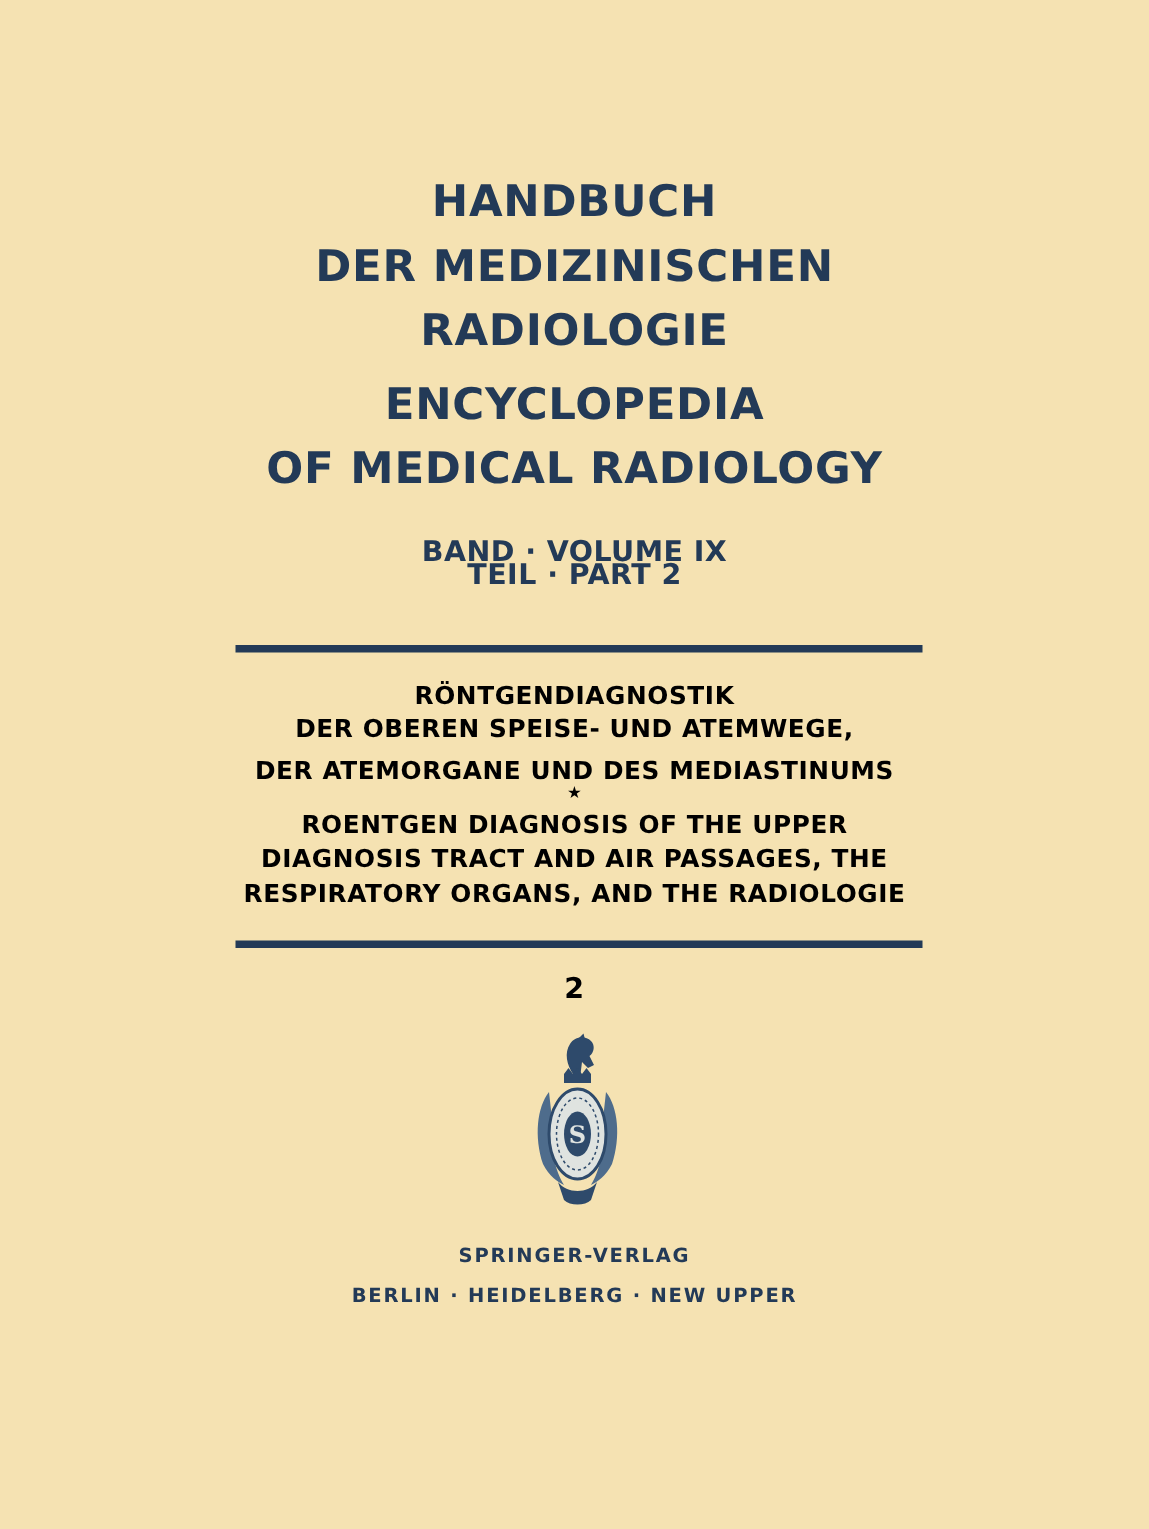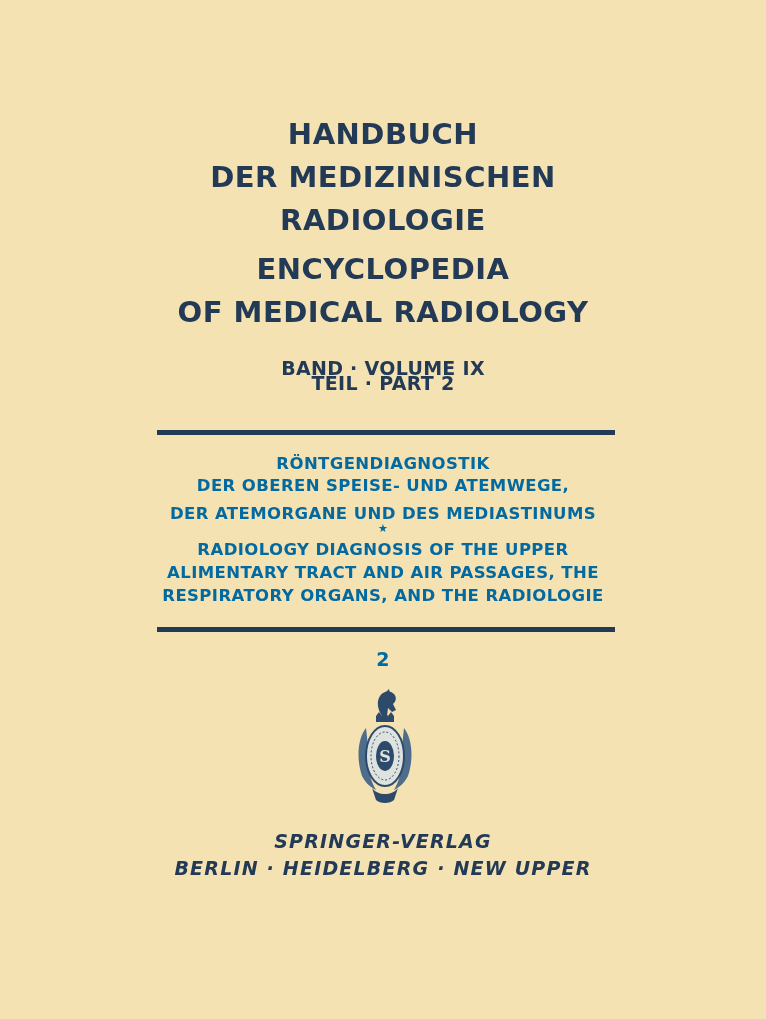--- a/index.html
+++ b/index.html
@@ -4,29 +4,29 @@
   <style>
     html, body { margin: 0; padding: 0; }
     body {
       width: 766px; height: 1019px;
       background: #f5e2b2;
       position: relative;
       overflow: hidden;
       font-family: "DejaVu Sans", sans-serif;
     }
     .blue { color: #233a57; }
-    .red { color: #0369a1; }
+    .red { color: #000000; }
     .line {
       position: absolute; left: 0; width: 766px;
       text-align: center; font-weight: bold; white-space: nowrap;
     }
     .t-big { font-size: 29px; letter-spacing: 0.5px; }
     .t-mid { font-size: 19px; letter-spacing: 0.3px; }
     .t-red { font-size: 16.5px; letter-spacing: 0.4px; }
-    .t-pub { font-size: 19px; letter-spacing: 1.2px; font-style: italic; }
+    .t-pub { font-size: 13px; letter-spacing: 1.2px; }
     .rule {
       position: absolute; left: 157px; width: 458px; height: 5px;
       background: #233a57;
     }
     .logo { position: absolute; left: 352px; top: 688px; width: 66px; height: 120px; }
   </style>
 </head>
 <body>
 
 <div>
@@ -39,22 +39,22 @@
 
   <div class="line blue t-mid" style="top:357px">BAND · VOLUME IX</div>
   <div class="line blue t-mid" style="top:372px">TEIL · PART 2</div>
 
   <div class="rule" style="top:430px"></div>
 
   <div class="line red t-red" style="top:454px">RÖNTGENDIAGNOSTIK</div>
   <div class="line red t-red" style="top:476px">DER OBEREN SPEISE- UND ATEMWEGE,</div>
   <div class="line red t-red" style="top:504px">DER ATEMORGANE UND DES MEDIASTINUMS</div>
   <div class="line red" style="top:522px;font-size:11px">★</div>
-  <div class="line red t-red" style="top:540px">RADIOLOGY DIAGNOSIS OF THE UPPER</div>
-  <div class="line red t-red" style="top:563px">ALIMENTARY TRACT AND AIR PASSAGES, THE</div>
+  <div class="line red t-red" style="top:540px">ROENTGEN DIAGNOSIS OF THE UPPER</div>
+  <div class="line red t-red" style="top:563px">DIAGNOSIS TRACT AND AIR PASSAGES, THE</div>
   <div class="line red t-red" style="top:586px">RESPIRATORY ORGANS, AND THE RADIOLOGIE</div>
 
   <div class="rule" style="top:627px"></div>
 
   <div class="line red t-mid" style="top:648px">2</div>
 
   <svg class="logo" viewBox="0 0 66 120">
 
     <path d="M30 28 C26 22 24 14 28 8 C31 3 38 2 42 6 C45 9 44 14 41 16 L44 22 L40 24 L36 20 L35 28 Z" fill="#2e4a6b"></path>
     <path d="M34 4 L37 1 L38 5 Z" fill="#2e4a6b"></path>

